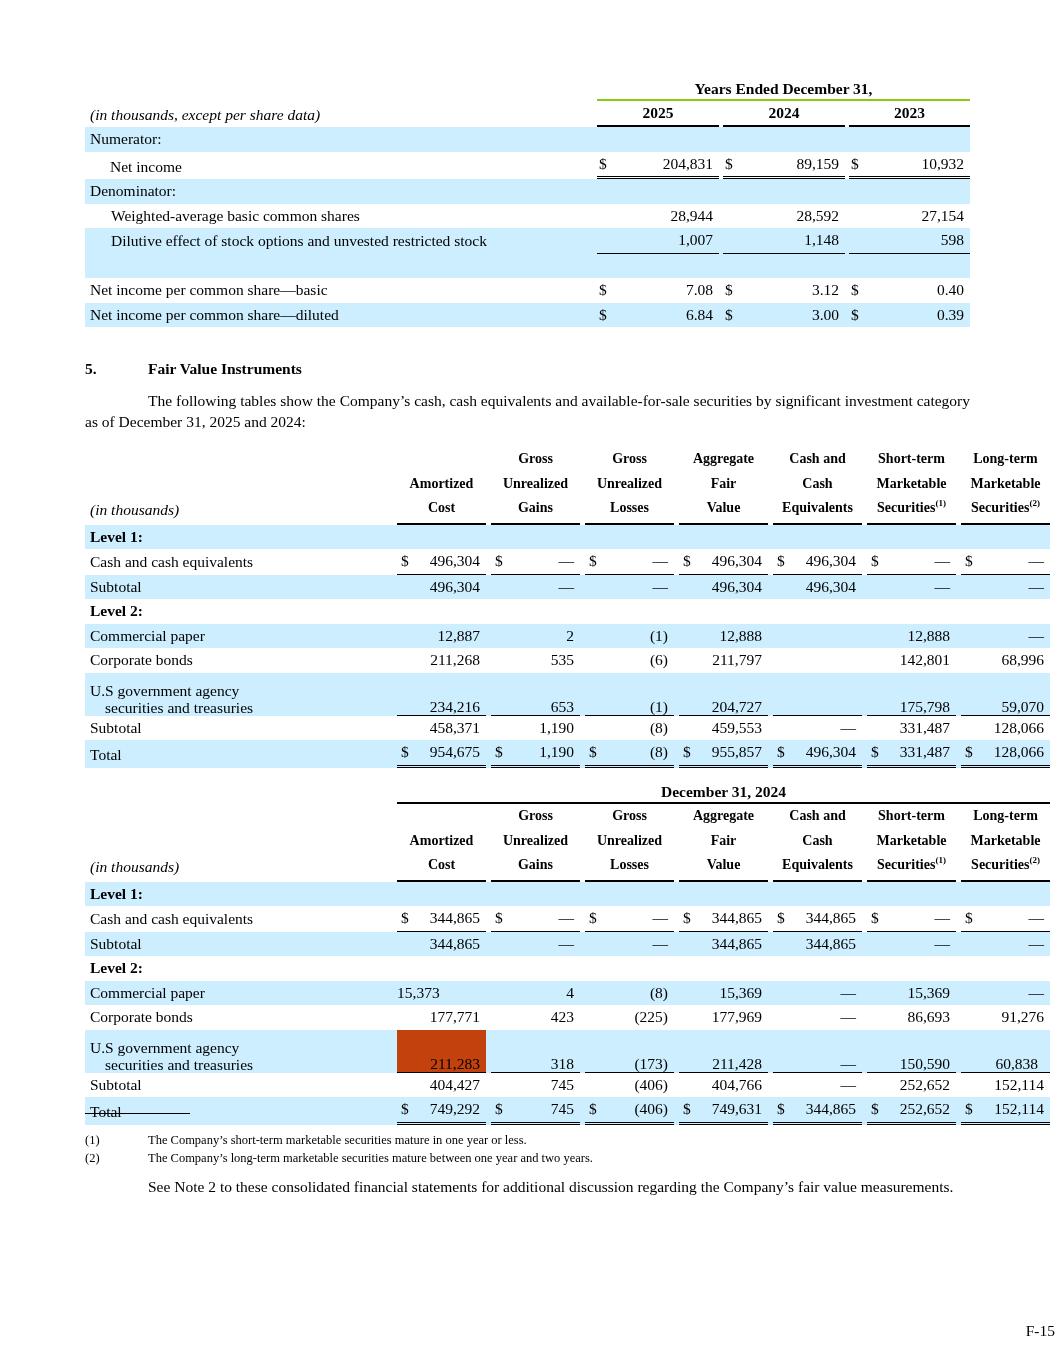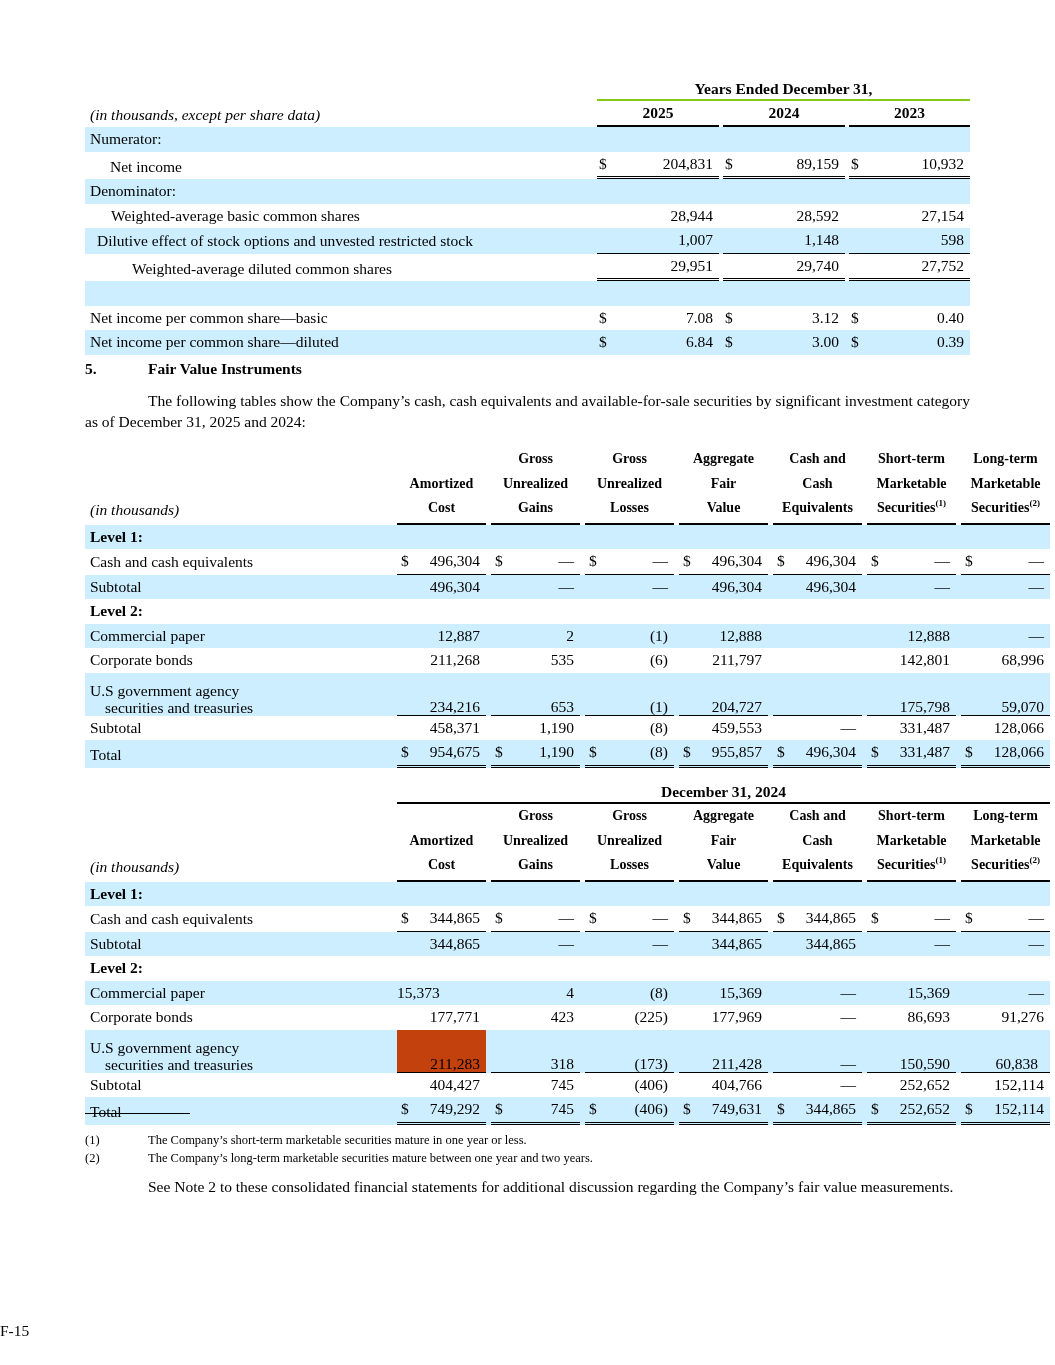--- a/index.html
+++ b/index.html
@@ -22,21 +22,21 @@
 
   
   .fv { position:absolute; left:85px; width:885px; }
   .fv table td { height:24.5px; line-height:24.5px; }
   .fvhdr td { font-weight:bold; text-align:center; font-size:14px; line-height:15.5px; height:auto; vertical-align:bottom; padding-bottom:2px; }
   sup { font-size:9px; line-height:0; vertical-align:super; }
 
   .footrule { position:absolute; left:85px; top:1113px; width:105px; border-top:1.5px solid #000; }
   .fn { position:absolute; left:85px; font-size:12.5px; line-height:16px; }
   .fn .mk { display:inline-block; width:63px; }
-  .pagenum { position:absolute; left:0; width:1055px; text-align:left; top:1322px; font-size:15.5px; }
+  .pagenum { position:absolute; left:0; width:1055px; text-align:right; top:1322px; font-size:15.5px; }
 </style>
 </head>
 <body>
 
 <div class="page" style="top:76px;">
 <table>
   <colgroup>
     <col style="width:512px">
         <col style="width:122px">
         <col style="width:4px">
@@ -85,34 +85,26 @@
         </tr>
         <tr>
           <td style="padding-left:26px">Weighted-average basic common shares</td>
           <td style="text-align:right;padding-right:6px"><span>28,944</span></td>
           <td style=""></td>
           <td style="text-align:right;padding-right:6px"><span>28,592</span></td>
           <td style=""></td>
           <td style="text-align:right;padding-right:6px"><span>27,154</span></td>
         </tr>
         <tr>
-          <td style="background:#cceeff;padding-left:12px">Dilutive effect of stock options and unvested restricted stock</td>
+          <td style="background:#cceeff;padding-left:26px">Dilutive effect of stock options and unvested restricted stock</td>
           <td style="background:#cceeff;border-bottom:1.5px solid #000;text-align:right;padding-right:6px"><span>1,007</span></td>
           <td style="background:#cceeff;"></td>
           <td style="background:#cceeff;border-bottom:1.5px solid #000;text-align:right;padding-right:6px"><span>1,148</span></td>
           <td style="background:#cceeff;"></td>
           <td style="background:#cceeff;border-bottom:1.5px solid #000;text-align:right;padding-right:6px"><span>598</span></td>
-        </tr>
-        <tr>
-          <td style="padding-left:47px">Weighted-average diluted common shares</td>
-          <td style="border-bottom:3.5px double #000;text-align:right;padding-right:6px"><span>29,951</span></td>
-          <td style=""></td>
-          <td style="border-bottom:3.5px double #000;text-align:right;padding-right:6px"><span>29,740</span></td>
-          <td style=""></td>
-          <td style="border-bottom:3.5px double #000;text-align:right;padding-right:6px"><span>27,752</span></td>
         </tr>
         <tr>
           <td style="background:#cceeff;padding-left:5px"></td>
           <td style="background:#cceeff;text-align:right;padding-right:6px"><span></span></td>
           <td style="background:#cceeff;"></td>
           <td style="background:#cceeff;text-align:right;padding-right:6px"><span></span></td>
           <td style="background:#cceeff;"></td>
           <td style="background:#cceeff;text-align:right;padding-right:6px"><span></span></td>
         </tr>
         <tr>

